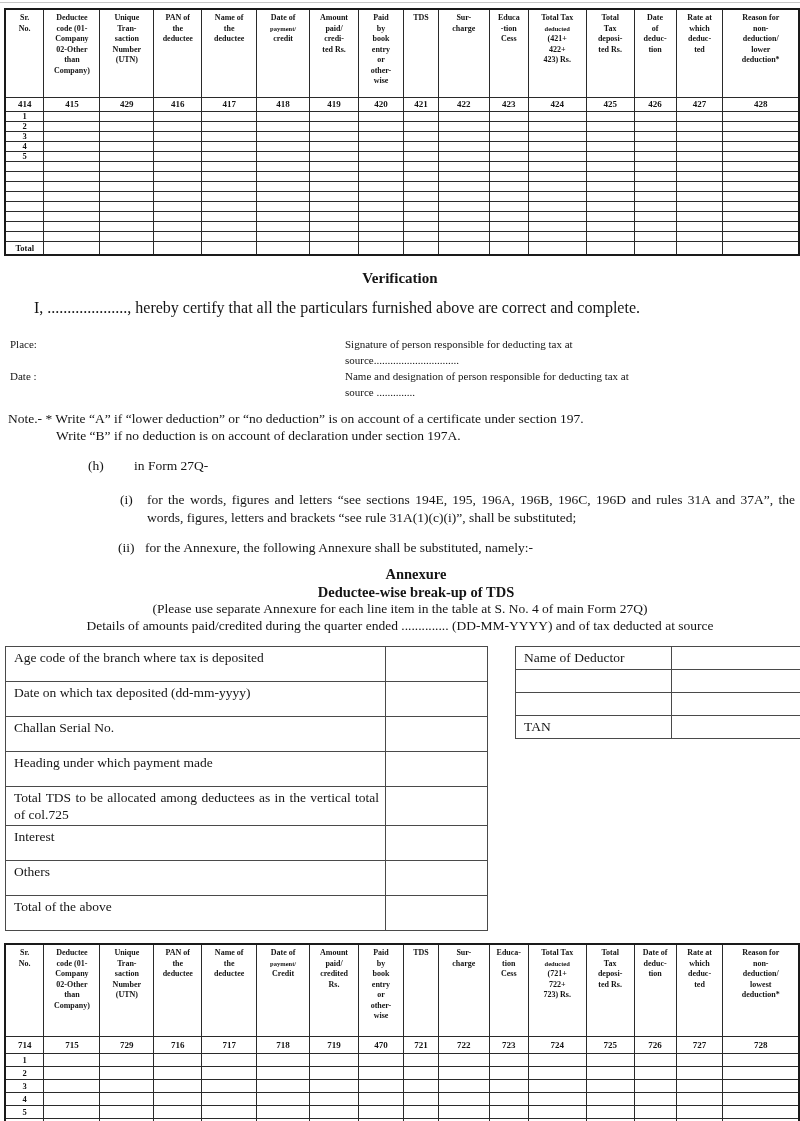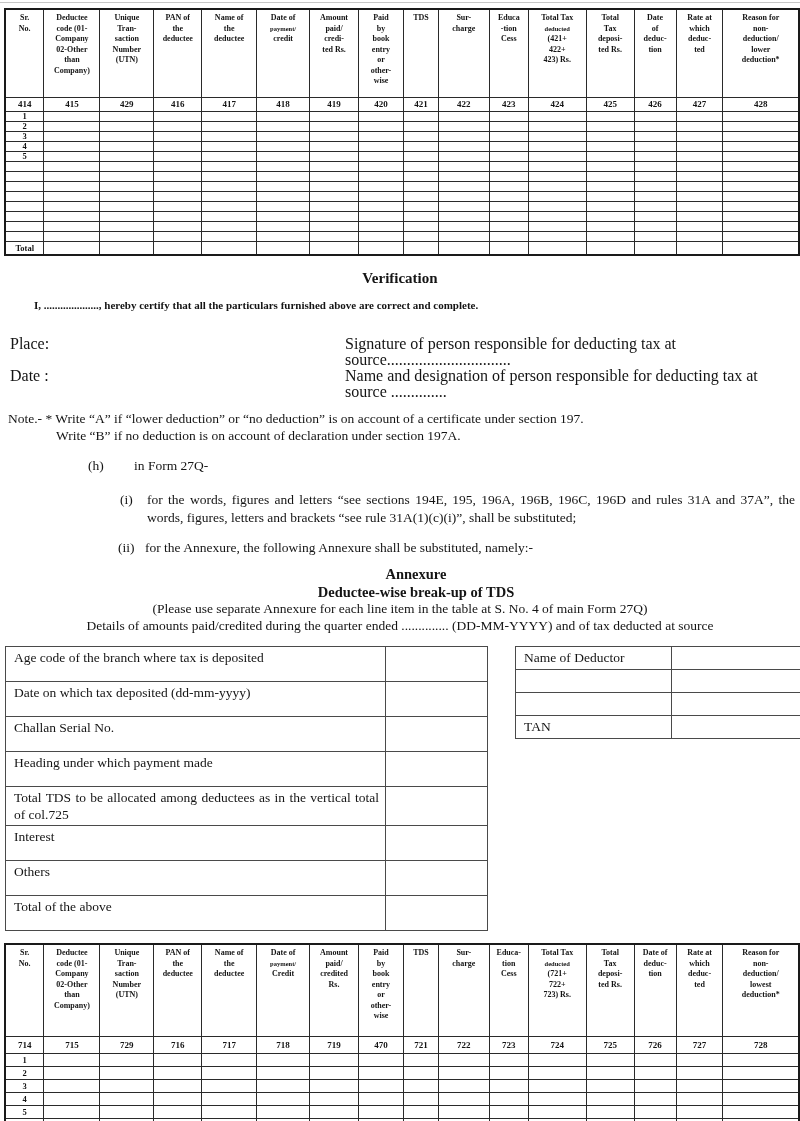--- a/index.html
+++ b/index.html
@@ -30,25 +30,25 @@
   tr.brow td { font-weight:bold; font-size:8.5px; }
   #bt1 tr.brow td { height:9px; line-height:9px; }
   #bt2 tr.brow td { height:12px; line-height:12px; }
   #bt2 tr.erow td { height:10px; }
   tr.trow td { font-weight:bold; font-size:8.5px; }
   #bt1 tr.trow td { height:12px; line-height:12px; }
   #bt2 tr.trow td { height:14px; line-height:14px; }
 
   
   .v-title { margin-top:14px; text-align:center; font-weight:bold; font-size:15px; height:18px; }
-  .certify { margin:11px 0 0 10px; font-size:11px; text-indent:24px; height:17px;font-weight:bold; }
+  .certify { margin:11px 0 0 10px; font-size:16px; text-indent:24px; height:17px; }
   .sig-grid { display:flex; margin:20px 0 0 10px; }
   .sig-left { width:335px; }
   .sig-right { width:450px; }
-  .sig-left div, .sig-right div { height:16px; line-height:16px; font-size:16px; }
+  .sig-left div, .sig-right div { height:16px; line-height:16px; font-size:11px; }
 
   
   .note { margin:10px 0 0 8px; font-size:13.5px; line-height:17px; }
   .note .l2 { margin-left:48px; }
   .clause-h { margin:14px 0 0 88px; font-size:13.5px; height:17px; }
   .clause-h .lbl { display:inline-block; width:46px; }
   .clause { display:flex; font-size:13.5px; line-height:18px; }
   .clause .lbl { width:27px; flex:none; text-align:left; }
   .clause.i1 { margin:16px 0 0 120px; }
   .clause.i2 { margin:12px 8px 0 118px;align-items:center; }

